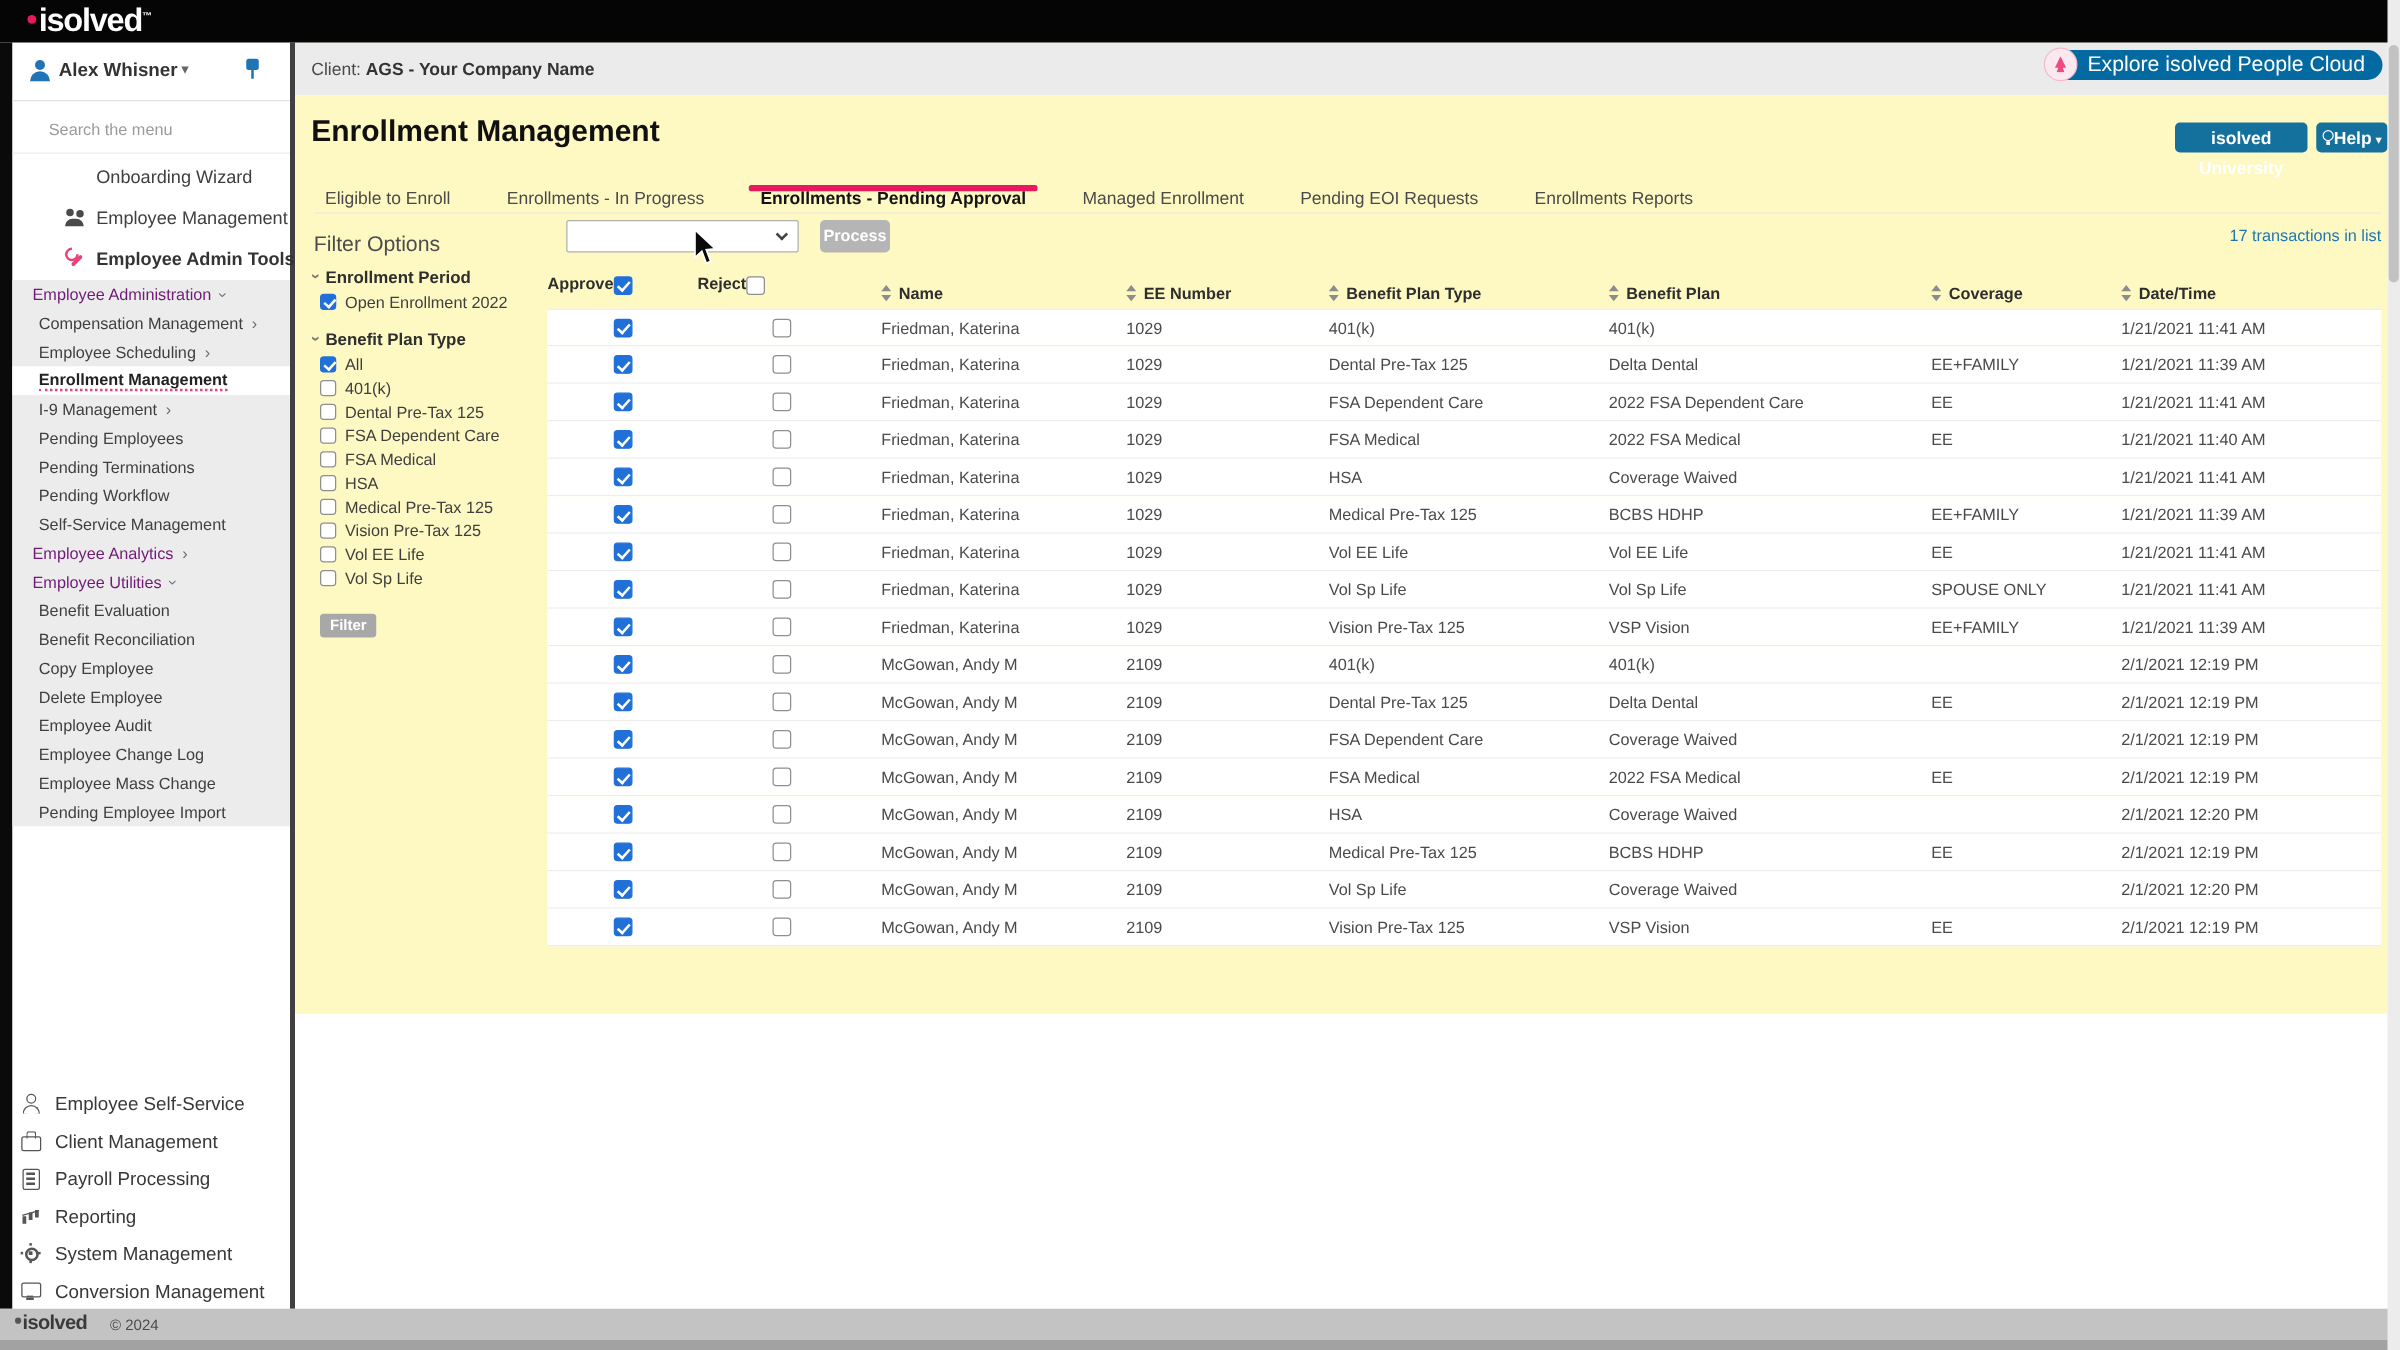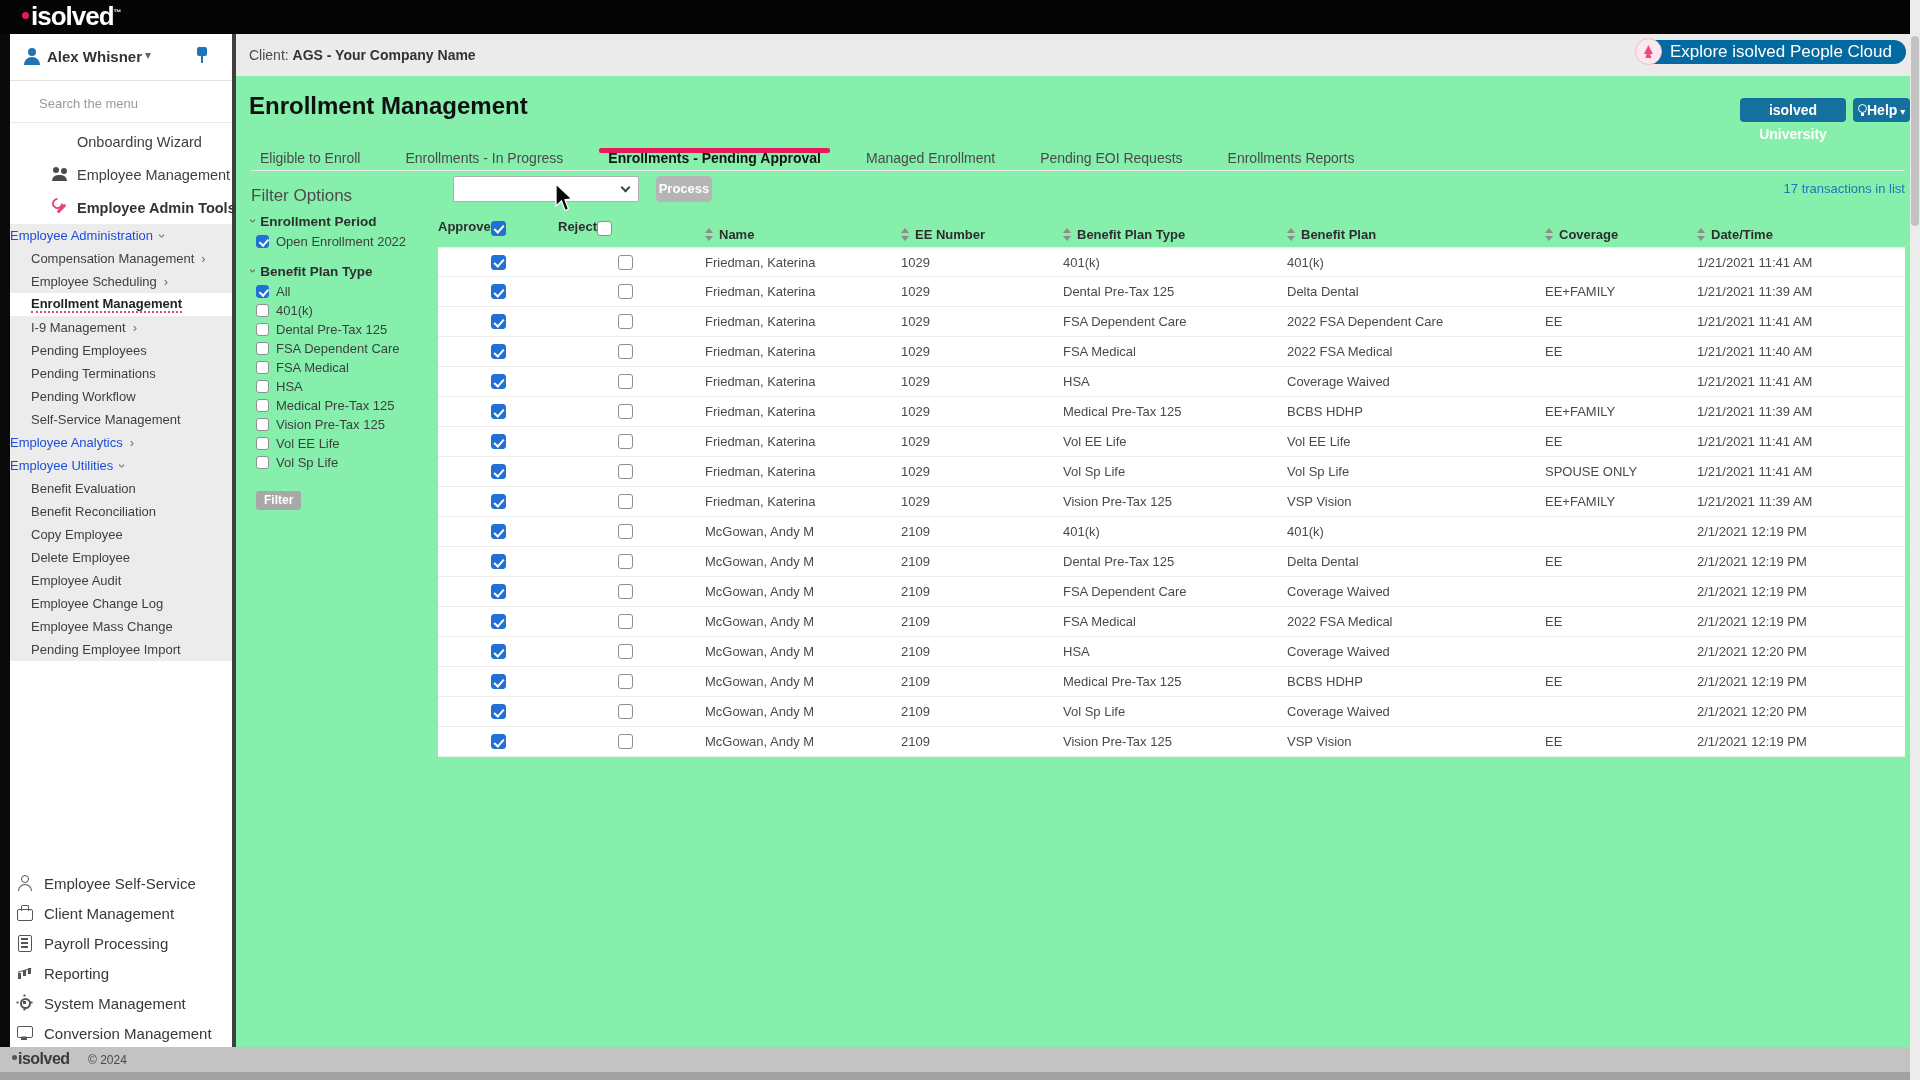--- a/index.html
+++ b/index.html
@@ -38,21 +38,21 @@
   .search-row input::placeholder{color:#9a9a9a;}
 
   .menu-top{position:absolute;left:12px;top:91px;width:100%;margin-left:25px;}
   .itm-top{position:relative;height:33px;display:flex;align-items:center;font-size:14.5px;color:#3f3f3f;cursor:pointer;}
   .itm-top .lbl{padding-left:30px;}
   .itm-top.accent .lbl{font-weight:600;color:#333;}
   .mi{position:absolute;left:4px;top:7px;width:18px;height:18px;display:inline-block;}
 
   .menu-panel{position:absolute;left:0;top:190px;width:100%;background:#ececec;}
   .itm-sub{position:relative;height:23px;display:flex;align-items:center;font-size:13px;color:#3f3f3f;cursor:pointer;}
-  .itm-sub.grp{padding-left:0;color:#1d4ed8;}
+  .itm-sub.grp{padding-left:16px;color:#701a75;}
   .itm-sub.chd{padding-left:21px;}
   .itm-sub.sel{background:#fff;}
   .itm-sub.sel .lbl{font-weight:bold;color:#222;border-bottom:2px dotted #e8427c;}
   .chev{display:none;margin-left:7px;color:#6d6d6d;font-size:13px;line-height:10px;}
   .chev.chev-right{display:inline-block;}
   .chev.chev-right::before{content:"›";}
   .chev.chev-down{display:inline-block;}
   .chev.chev-down::before{content:"›";display:inline-block;transform:rotate(90deg);}
 
   .menu-bottom{position:absolute;left:0;top:834px;width:100%;}
@@ -78,21 +78,21 @@
   .ico-monitor::before{content:"";position:absolute;left:1px;top:2px;width:14px;height:10px;border:1.6px solid #555;border-radius:2px;}
   .ico-monitor::after{content:"";position:absolute;left:5px;top:14px;width:6px;height:2px;background:#555;box-shadow:0 -2px 0 -0.5px #555;}
 
   
   .footer{position:absolute;left:0;top:1047px;width:1920px;height:33px;background:#c3c3c3;border-bottom:8px solid #a2a2a2;z-index:20;}
   .footer-logo{position:absolute;left:12px;top:3px;font-size:16px;font-weight:bold;color:#3a3a3a;letter-spacing:-0.5px;}
   .footer-dot{display:inline-block;width:5px;height:5px;border-radius:50%;background:#555;margin-right:1px;vertical-align:4px;}
   .footer-copy{position:absolute;left:88px;top:6px;font-size:12px;color:#4a4a4a;}
 
   
-  .main{position:absolute;left:236px;top:34px;width:1674px;height:1013px;background:#86efac;}
+  .main{position:absolute;left:236px;top:34px;width:1674px;height:777px;background:#fef9c3;}
   .client-bar{position:absolute;left:0;top:0;width:100%;height:42px;background:#ebebeb;font-size:14px;color:#4a4a4a;line-height:42px;padding-left:13px;}
   .client-bar b{color:#333;}
   .page-title{position:absolute;left:13px;top:58px;font-size:24px;font-weight:bold;color:#101010;}
   .btn-teal{position:absolute;height:24px;background:#14719d;border-radius:4px;color:#fff;font-size:14px;font-weight:bold;line-height:24px;text-align:center;cursor:pointer;}
   .btn-univ{left:1504px;top:64px;width:106px;}
   .btn-help{left:1617px;top:64px;width:57px;padding-left:14px;text-align:left;}
   .bulb{position:absolute;left:5px;top:6px;width:9px;height:9px;border:1.5px solid #fff;border-radius:50%;}
   .bulb::after{content:"";position:absolute;left:2px;top:8px;width:3px;height:3px;background:#fff;}
   .help-caret{font-size:10px;margin-left:3px;}
 

